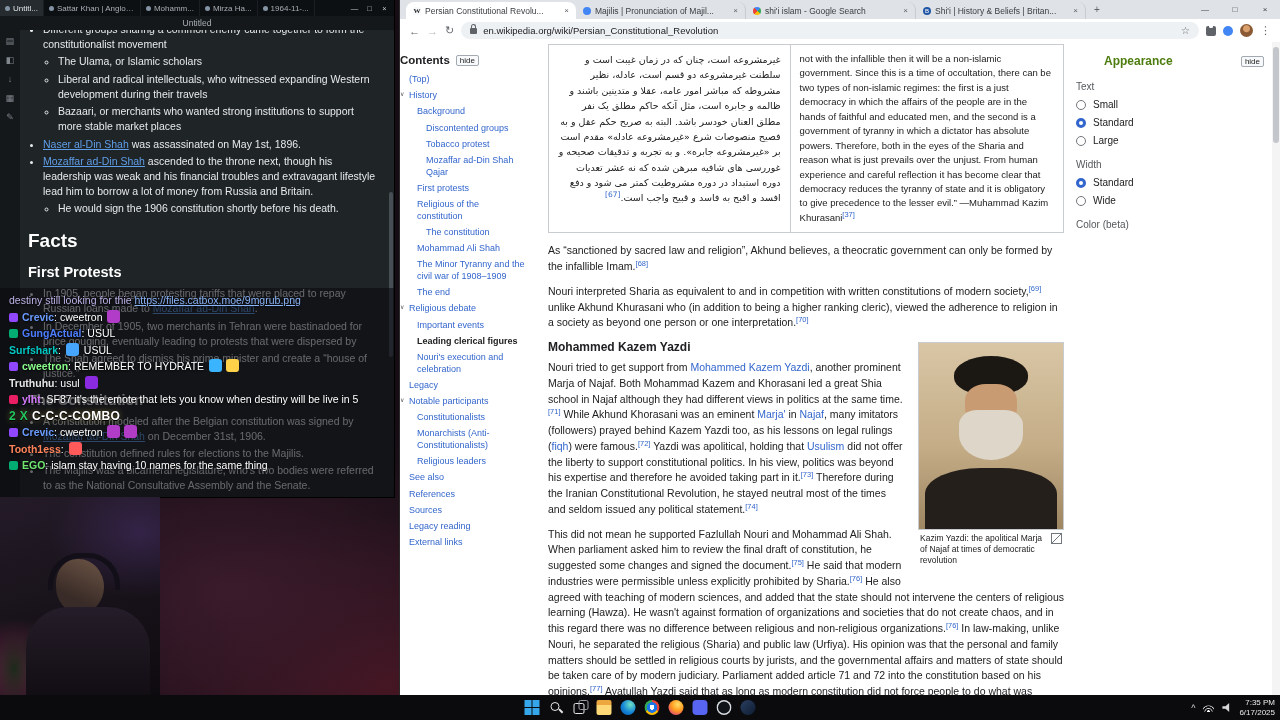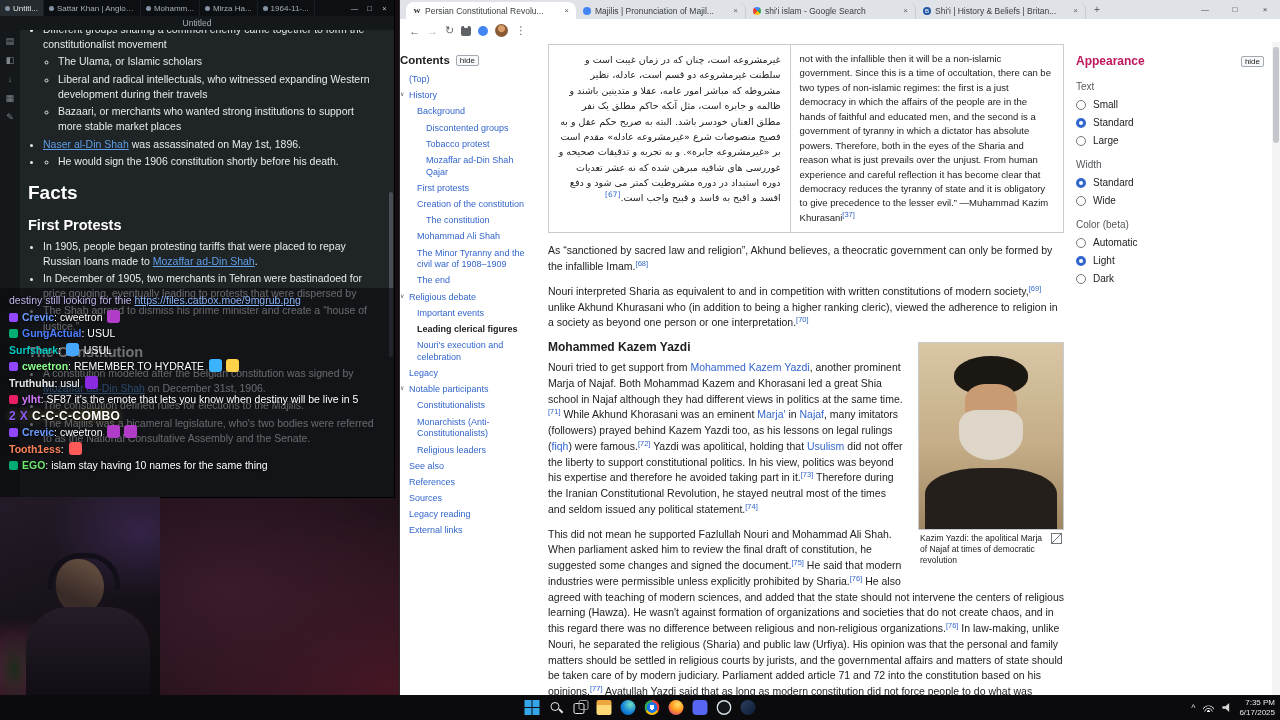--- a/index.html
+++ b/index.html
@@ -107,21 +107,21 @@
   .portrait{width:144px;height:186px;border:1px solid #c8ccd1;position:relative;overflow:hidden;
     background:linear-gradient(180deg,#d9c6a5 0%,#c4ad87 55%,#9e8662 100%);}
   .pt-turban{position:absolute;top:7%;left:24%;width:52%;height:21%;background:#1b1713;border-radius:50% 50% 45% 45%;}
   .pt-face{position:absolute;top:22%;left:32%;width:36%;height:22%;background:#c89b72;border-radius:40%;}
   .pt-beard{position:absolute;top:36%;left:28%;width:44%;height:27%;background:#ddd6c9;border-radius:30% 30% 52% 52%;}
   .pt-robe{position:absolute;bottom:0;left:4%;width:92%;height:33%;background:#241f1a;border-radius:42% 42% 0 0;}
   figcaption{font-size:8.5px;color:#202122;line-height:1.3;padding:3px 2px 0;}
   .enl{float:right;width:9px;height:9px;border:1px solid #72777d;margin-left:4px;background:linear-gradient(135deg,transparent 45%,#72777d 45% 55%,transparent 55%);}
   .appear{position:absolute;left:676px;top:12px;width:188px;}
   .ap-head{display:flex;justify-content:space-between;align-items:center;}
-  .ap-title{font-size:12px;font-weight:700;color:#be185d;}
+  .ap-title{font-size:12px;font-weight:700;color:#4d7c0f;margin-left:28px;}
   .ap-sec{font-size:10px;color:#54595d;margin:13px 0 5px;}
   .radio-row{display:flex;align-items:center;gap:7px;margin:7px 0;font-size:10px;color:#202122;cursor:pointer;}
   .radio{width:10px;height:10px;border:1px solid #72777d;border-radius:50%;box-sizing:border-box;flex:none;}
   .radio.on{border:3px solid #36c;}
   .wiki-scroll{position:absolute;right:0;top:0;width:8px;height:100%;background:#f4f4f4;}
   .wiki-thumb{position:absolute;top:5px;left:1px;width:6px;height:96px;background:#c3c6ca;border-radius:3px;}
 
   
   #taskbar{position:absolute;left:0;top:695px;width:1280px;height:25px;background:#0b0b0d;}
   .tb-center{position:absolute;left:50%;top:0;height:100%;transform:translateX(-50%);display:flex;gap:9px;align-items:center;}
@@ -206,20 +206,21 @@
             <span>Different groups sharing a common enemy came together to form the constitutionalist movement</span>
             <ul>
 
             <li>The Ulama, or Islamic scholars</li>
                 <li>Liberal and radical intellectuals, who witnessed expanding Western development during their travels</li>
                 <li>Bazaari, or merchants who wanted strong institutions to support more stable market places</li>
               </ul>
           </li>
           <li><span class="seg nlink">Naser al-Din Shah</span><span class="seg"> was assassinated on May 1st, 1896.</span></li>
           <li>
+            <span><span class="seg nlink">Mozaffar ad-Din Shah</span><span class="seg"> ascended to the throne next, though his leadership was weak and his financial troubles and extravagant lifestyle lead him to borrow a lot of money from Russia and Britain.</span></span>
             <ul>
                 <li>He would sign the 1906 constitution shortly before his death.</li>
               </ul>
           </li>
         </ul>
         <div class="nh1">Facts</div>
         <div class="nh2">First Protests</div>
         <ul class="nl">
           <li><span class="seg">In 1905, people began protesting tariffs that were placed to repay Russian loans made to </span><span class="seg nlink">Mozaffar ad-Din Shah</span><span class="seg">.</span></li>
           <li>In December of 1905, two merchants in Tehran were bastinadoed for price gouging, eventually leading to protests that were dispersed by</li>
@@ -247,21 +248,21 @@
       <div class="chat-msg"><span class="seg badge" style="background: rgb(0, 173, 114);"></span><span class="seg user" style="color: rgb(77, 125, 255);">GungActual</span><span class="seg" style="color: rgb(255, 255, 255);">: USUL</span></div>
 
       <div class="chat-msg"><span class="seg user" style="color: rgb(0, 200, 195);">Surfshark</span><span class="seg" style="color: rgb(255, 255, 255);">: </span><span class="seg emote" style="background: rgb(70, 166, 255);"></span><span class="seg" style="color: rgb(255, 255, 255);"> USUL</span></div>
 
       <div class="chat-msg"><span class="seg badge" style="background: rgb(145, 71, 255);"></span><span class="seg user" style="color: rgb(138, 255, 138);">cweetron</span><span class="seg" style="color: rgb(255, 255, 255);">: REMEMBER TO HYDRATE </span><span class="seg emote" style="background: rgb(59, 180, 255);"></span><span class="seg emote" style="background: rgb(255, 210, 74);"></span></div>
 
       <div class="chat-msg"><span class="seg user" style="color: rgb(230, 230, 230);">Truthuhu</span><span class="seg" style="color: rgb(255, 255, 255);">: usul </span><span class="seg emote" style="background: rgb(138, 43, 226);"></span></div>
 
       <div class="chat-msg"><span class="seg badge" style="background: rgb(233, 30, 99);"></span><span class="seg user" style="color: rgb(214, 123, 255);">ylht</span><span class="seg" style="color: rgb(255, 255, 255);">: SF87 it's the emote that lets you know when destiny will be live in 5</span></div>
 
-      <div class="chat-msg"><span class="seg combo" style="color: #8b5cf6;">2 X </span><span class="seg combo" style="color: rgb(255, 255, 255);">C-C-C-COMBO</span></div>
+      <div class="chat-msg"><span class="seg combo" style="color: #22c55e;">2 X </span><span class="seg combo" style="color: rgb(255, 255, 255);">C-C-C-COMBO</span></div>
 
       <div class="chat-msg"><span class="seg badge" style="background: rgb(145, 71, 255);"></span><span class="seg user" style="color: rgb(107, 155, 255);">Crevic</span><span class="seg" style="color: rgb(255, 255, 255);">: cweetron </span><span class="seg emote" style="background: rgb(176, 60, 200);"></span><span class="seg emote" style="background: rgb(176, 60, 200);"></span></div>
 
       <div class="chat-msg"><span class="seg user" style="color: rgb(255, 131, 90);">Tooth1ess</span><span class="seg" style="color: rgb(255, 255, 255);">: </span><span class="seg emote" style="background: rgb(255, 90, 90);"></span></div>
 
       <div class="chat-msg"><span class="seg badge" style="background: rgb(0, 173, 114);"></span><span class="seg user" style="color: rgb(111, 232, 111);">EGO</span><span class="seg" style="color: rgb(255, 255, 255);">: islam stay having 10 names for the same thing</span></div>
     </div>
 
   <div id="webcam">
     <div class="wc-plant"></div>
@@ -302,20 +303,25 @@
       <div class="cr-winctl">
         <span>—</span>
         <span>□</span>
         <span>×</span>
       </div>
     </div>
     <div class="cr-addr">
       <span class="nav-ic">←</span>
       <span class="nav-ic dim">→</span>
       <span class="nav-ic">↻</span>
+      <div class="omni">
+        <span class="lock"></span>
+        <span class="url">en.wikipedia.org/wiki/Persian_Constitutional_Revolution</span>
+        <span class="star">☆</span>
+      </div>
       <span class="ext-puzzle"></span>
       <span class="ext-dot"></span>
       <span class="avatar"></span>
       <span class="nav-ic">⋮</span>
     </div>
 
     <div class="wiki">
 
       <div class="toc">
         <div class="toc-head">
@@ -354,21 +360,21 @@
               <span class="toc-label">Mozaffar ad-Din Shah Qajar</span>
             </div>
 
             <div class="toc-item lvl1">
 
               <span class="toc-label">First protests</span>
             </div>
 
             <div class="toc-item lvl1">
 
-              <span class="toc-label">Creation of the constitution</span>
+              <span class="toc-label">Religious of the constitution</span>
             </div>
 
             <div class="toc-item lvl2">
 
               <span class="toc-label">The constitution</span>
             </div>
 
             <div class="toc-item lvl1">
 
               <span class="toc-label">Mohammad Ali Shah</span>
@@ -511,37 +517,20 @@
               <span class="radio on"></span>
               <span>Standard</span>
             </label>
 
             <label class="radio-row">
               <span class="radio"></span>
               <span>Wide</span>
             </label>
           </div>
         <div class="ap-sec">Color (beta)</div>
-        <div>
-
-            <label class="radio-row">
-              <span class="radio"></span>
-              <span>Automatic</span>
-            </label>
-
-            <label class="radio-row">
-              <span class="radio on"></span>
-              <span>Light</span>
-            </label>
-
-            <label class="radio-row">
-              <span class="radio"></span>
-              <span>Dark</span>
-            </label>
-          </div>
       </div>
 
       <div class="wiki-scroll">
         <div class="wiki-thumb"></div>
       </div>
     </div>
   </div>
 
   <div id="taskbar">
     <div class="tb-center">

